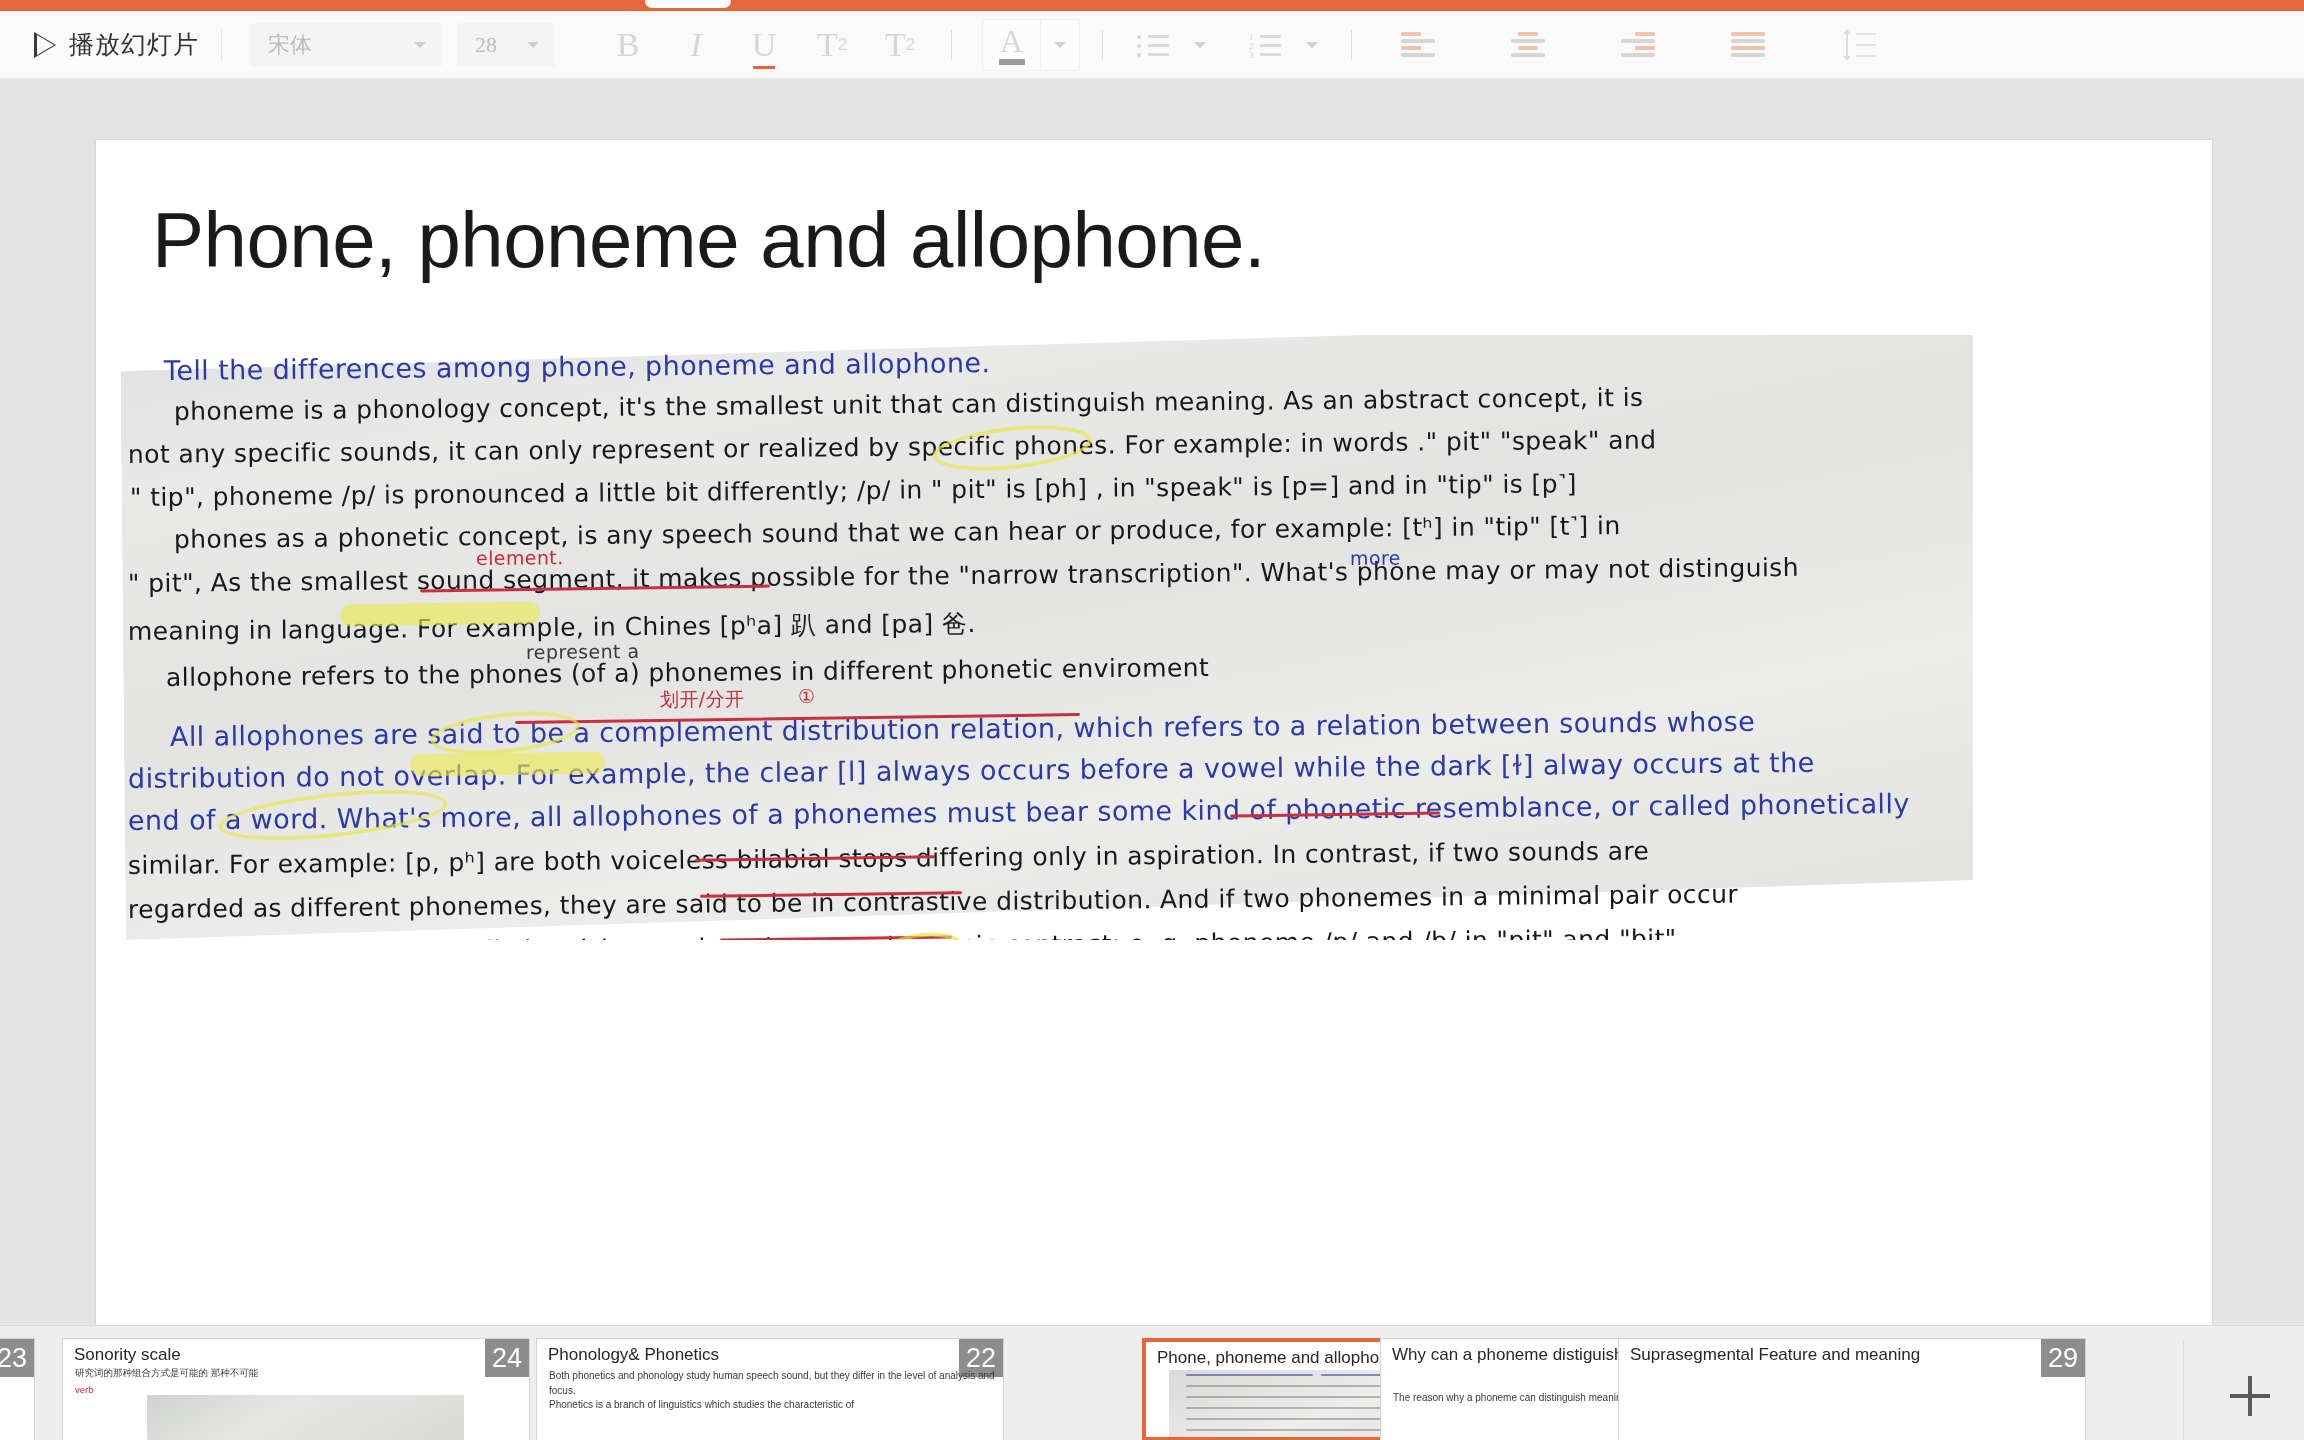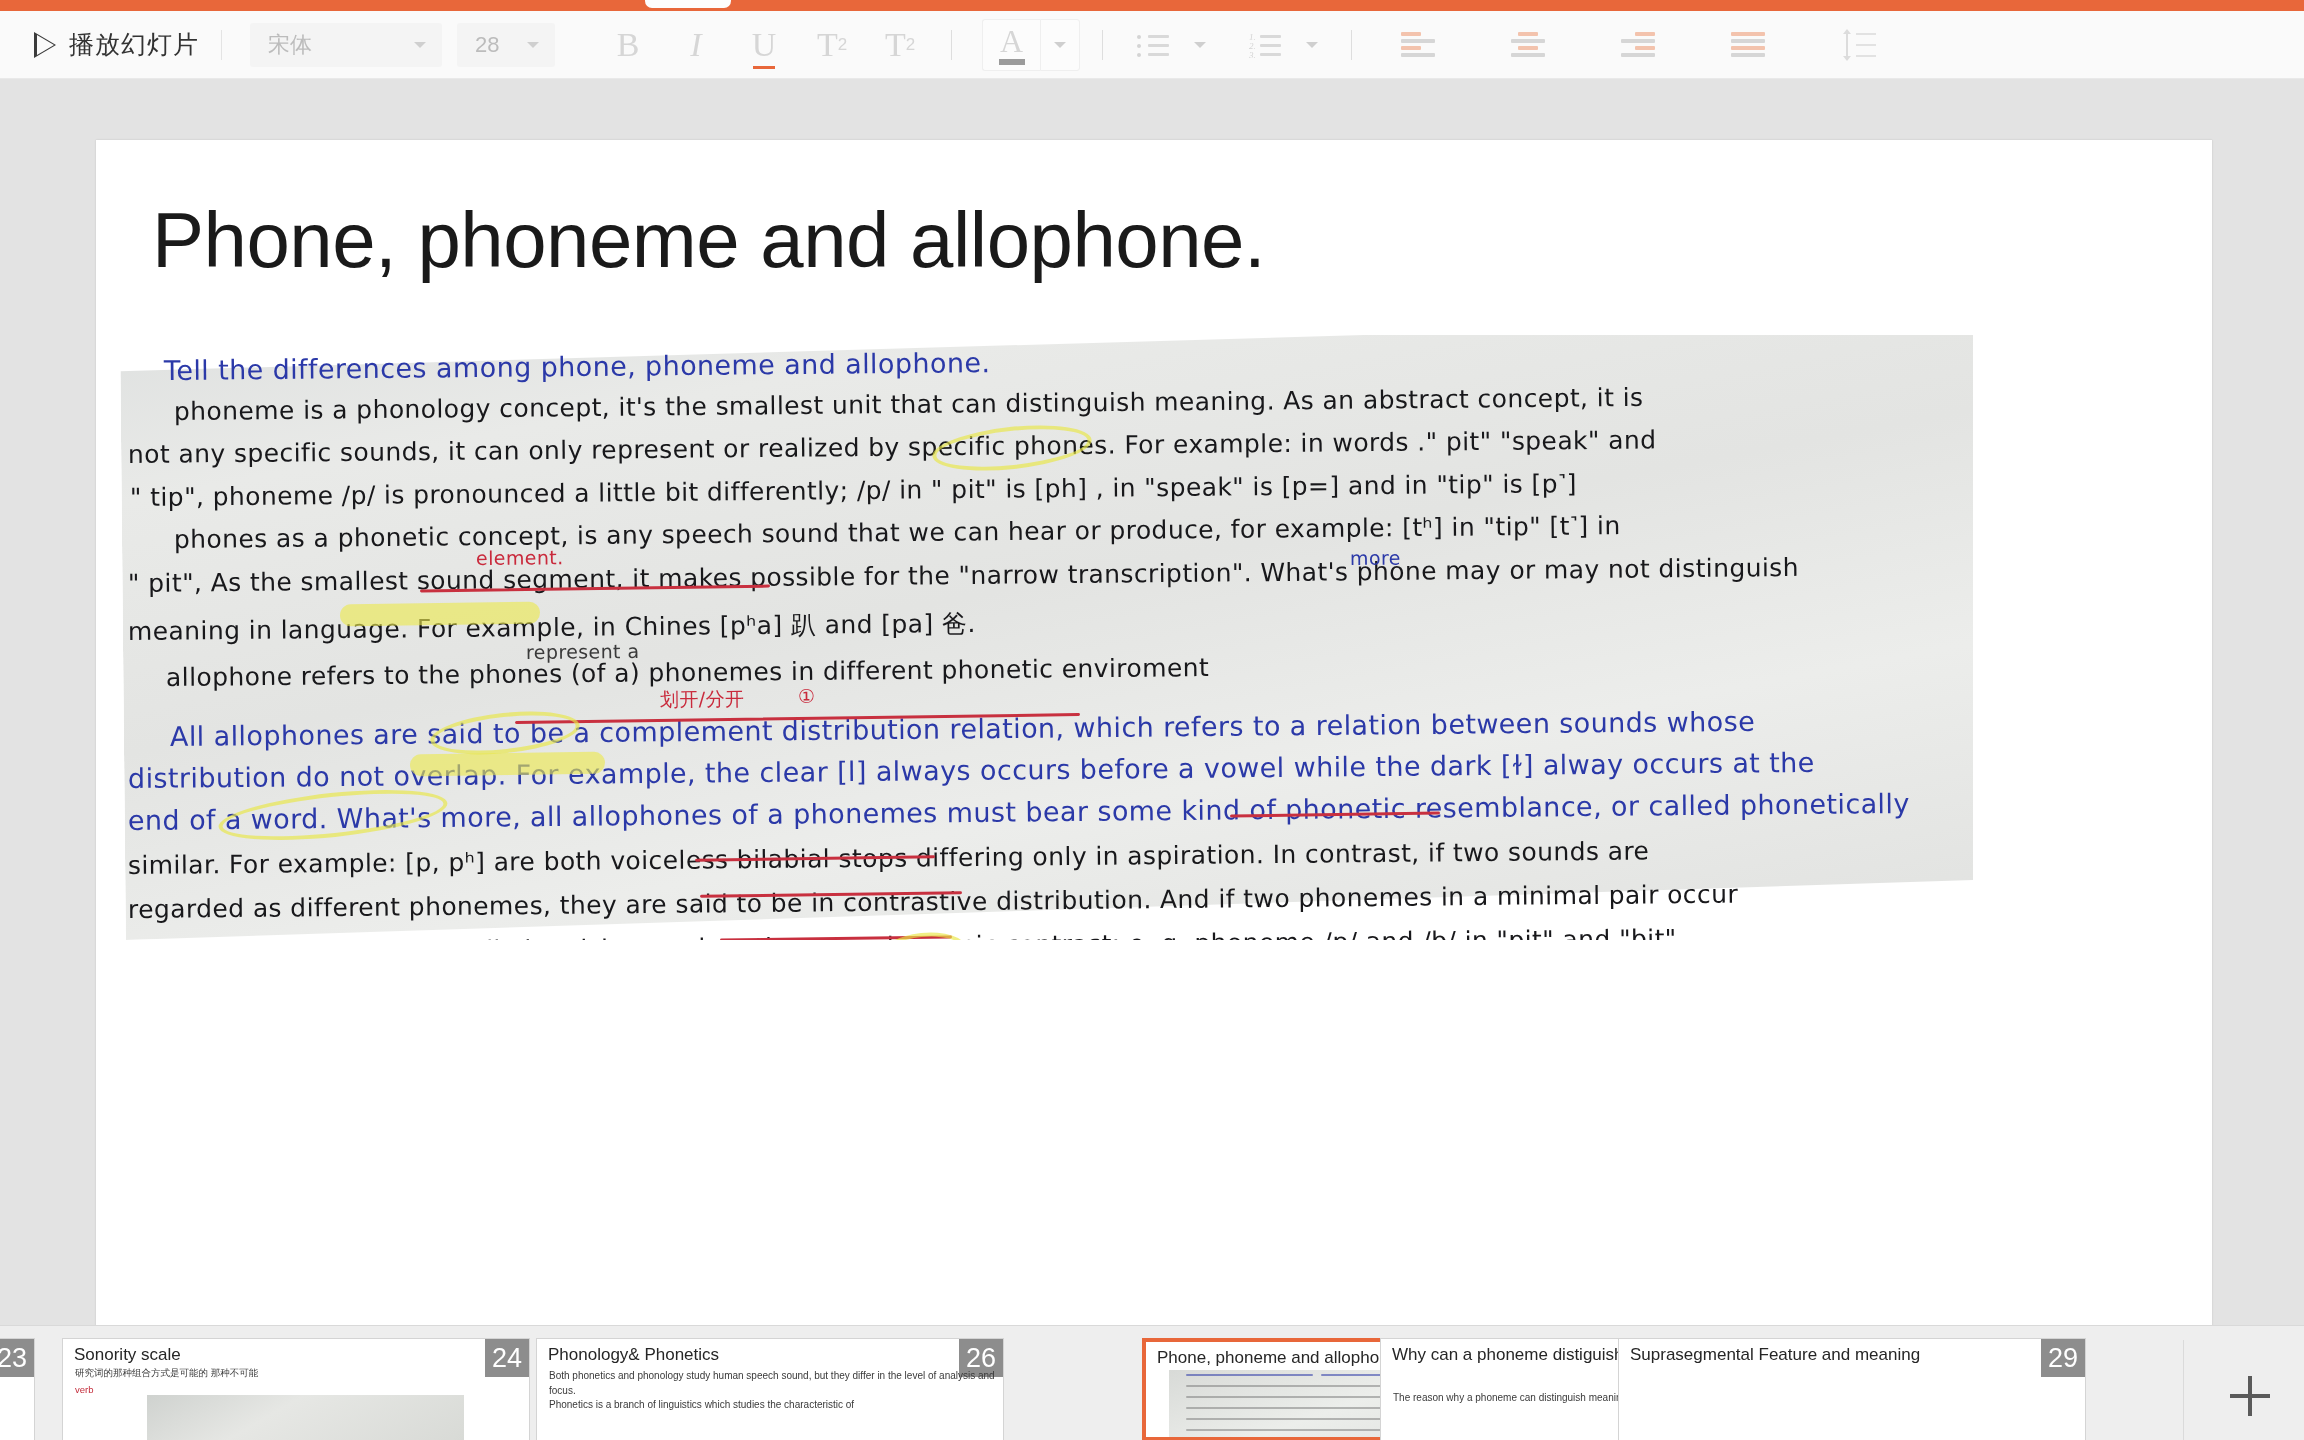--- a/index.html
+++ b/index.html
@@ -68,21 +68,21 @@
     background: #f4f4f4;
     border-radius: 3px;
     display: flex; align-items: center;
     cursor: pointer;
   }
   #font-field { width: 192px; margin-left: 6px; }
   #size-field { width: 98px; margin-left: 15px; }
   .tb-field-val {
     font-size: 22px; color: #bcbcbc;
     padding-left: 18px; flex: 1;
-    white-space: nowrap; overflow: hidden;
+    white-space: nowrap; overflow: hidden; font-family: Liberation Serif, serif;
   }
   .caret {
     width: 0; height: 0;
     border-left: 6px solid transparent;
     border-right: 6px solid transparent;
     border-top: 6px solid #cfcfcf;
     margin-right: 16px;
   }
 
   .tb-btn {
@@ -479,21 +479,21 @@
   <div class="thumb" style="left:62px; width:468px">
     <span class="thumb-num">24</span>
     <div class="thumb-title">Sonority scale</div>
     <div class="thumb-body" style="top:27px;font-size:9.5px">研究词的那种组合方式是可能的 那种不可能</div>
     <div class="thumb-body rd" style="top:44px;font-size:9.5px;color:#c32b3a">verb</div>
     <div class="thumb-pic" style="top:56px;left:18%;right:14%"></div>
   </div>
 
 
   <div class="thumb" style="left:536px; width:468px">
-    <span class="thumb-num">26</span>
+    <span class="thumb-num">22</span>
     <div class="thumb-title">Phonology&amp; Phonetics</div>
     <div class="thumb-body" style="top:30px;white-space:pre-line">Both phonetics and phonology study human speech sound, but they differ in the level of analysis and focus.
 Phonetics is a branch of linguistics which studies the characteristic of</div>
   </div>
 
   <div class="thumb sel" style="left:1142px; width:468px">
     <span class="thumb-num">27</span>
     <div class="thumb-title">Phone, phoneme and allophone.</div>
     <div class="thumb-hw" style="top:28px">
       <i class="hl b" style="top:4px;width:30%"></i>

